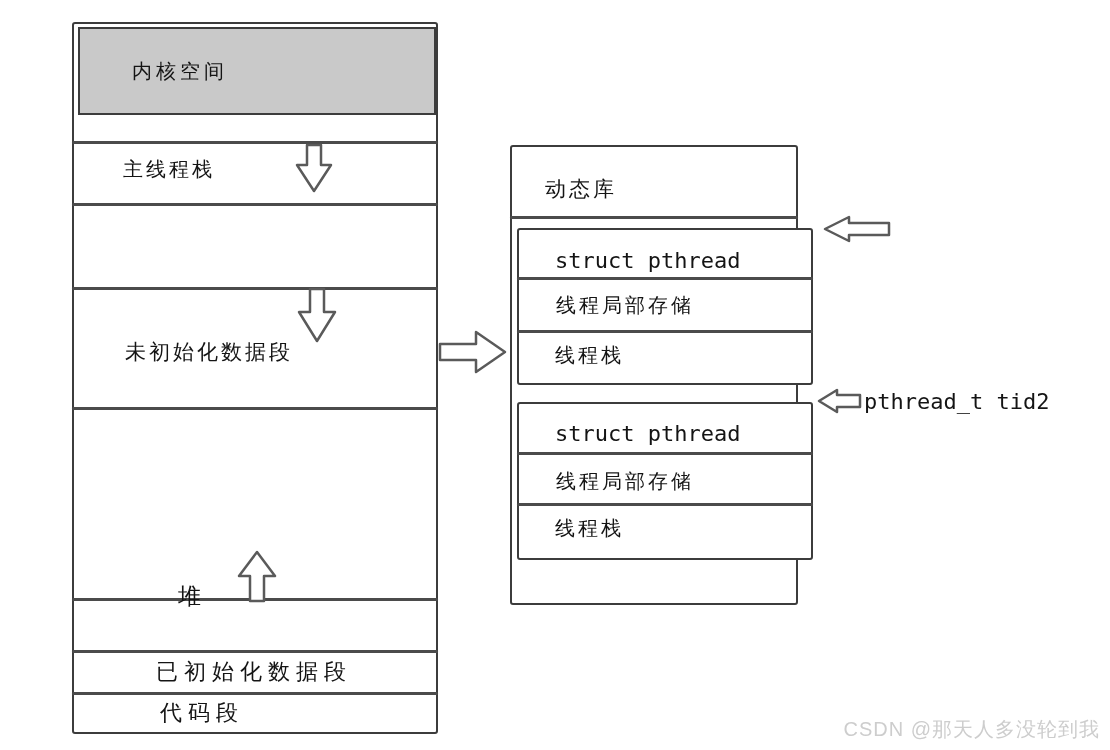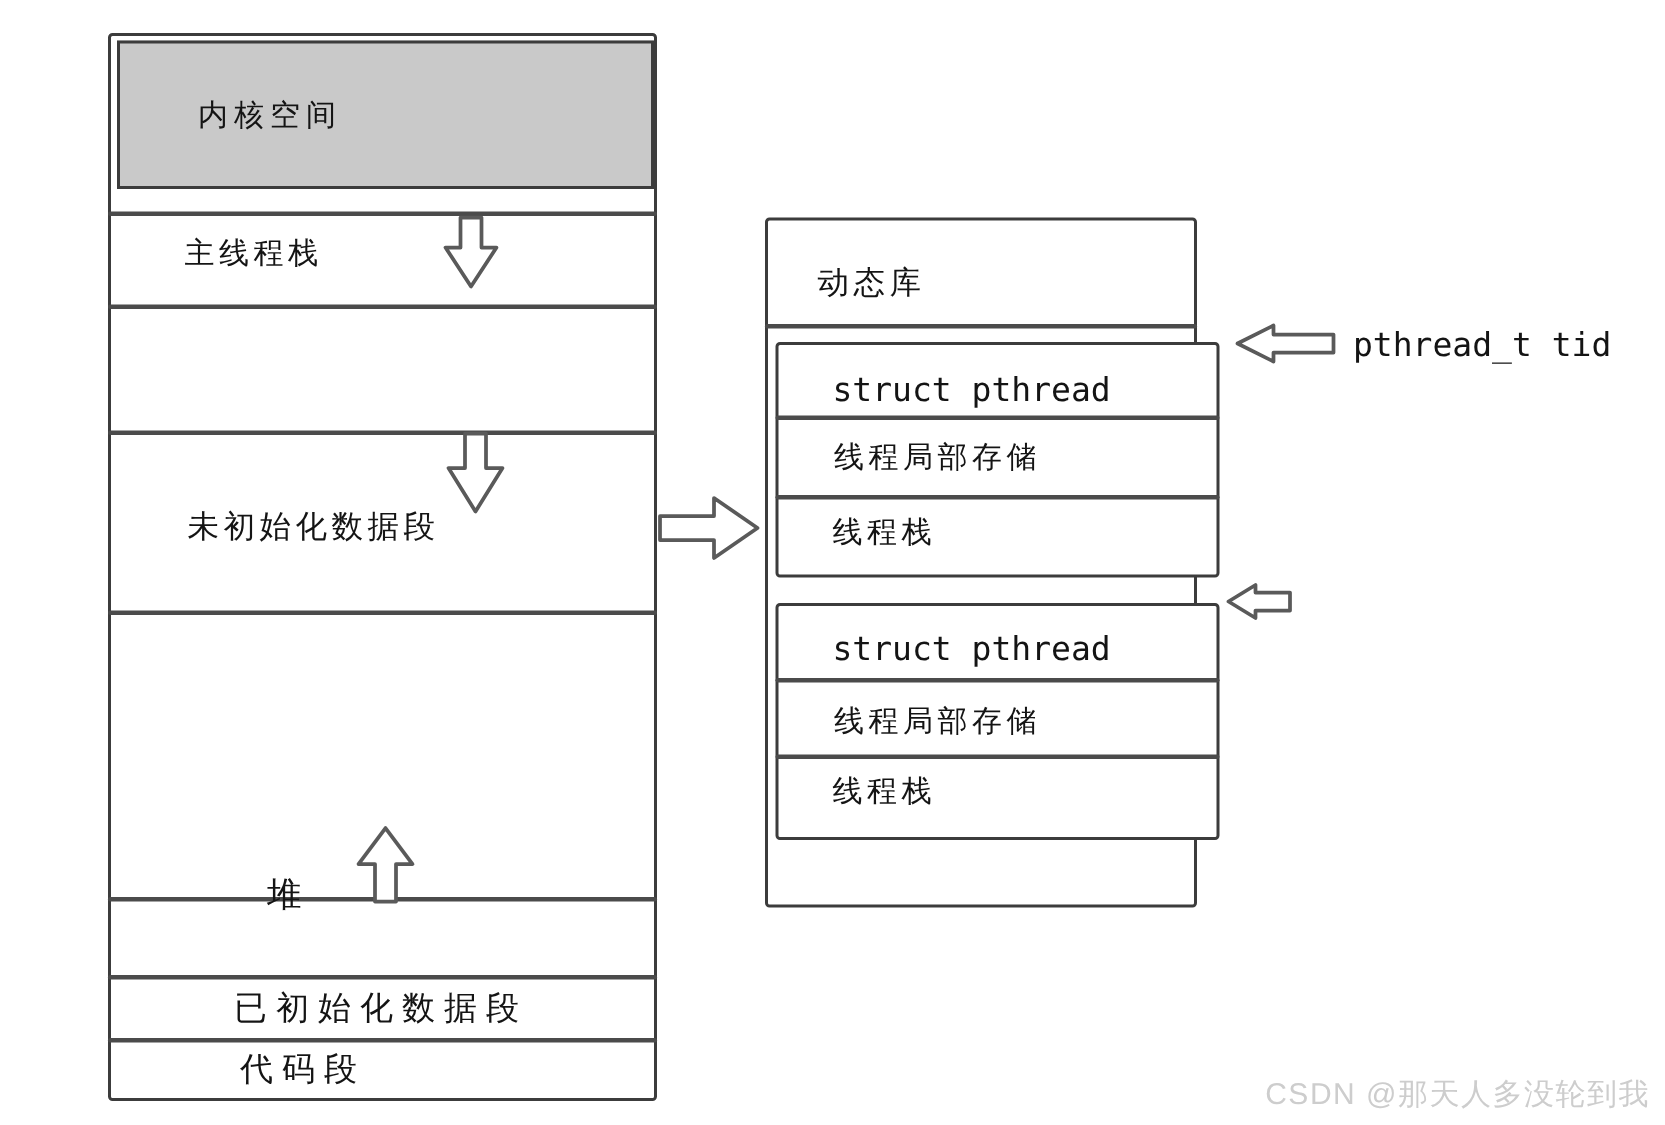--- a/index.html
+++ b/index.html
@@ -9,21 +9,21 @@
   }
   .box{position:absolute;border:2px solid #3c3c3c;border-radius:3px;box-sizing:border-box;background:#ffffff;}
   .hline{position:absolute;left:-2px;right:-2px;height:3px;background:#4b4b4b;border-radius:2px;}
   .lbl{position:absolute;white-space:nowrap;line-height:1.25;}
   .cjk{font-size:20px;letter-spacing:3px;}
   .cjk-big{font-size:22px;letter-spacing:6px;}
   .mono{font-family:"DejaVu Sans Mono","Liberation Mono",monospace;letter-spacing:0;}
   .arrow{position:absolute;}
   .arrow polygon{fill:#ffffff;stroke:#5a5a5a;stroke-width:2.5;stroke-linejoin:round;}
   .kernel{
-    position:absolute;left:4px;right:0px;top:3px;height:99px;
+    position:absolute;left:4px;right:0px;top:3px;height:88px;
     background:#c9c9c9;border:2px solid #3c3c3c;box-sizing:border-box;
     display:flex;align-items:center;padding-left:52px;font-size:20px;letter-spacing:4px;
   }
   .watermark{position:absolute;top:716px;right:10px;font-size:20px;color:#cdcdcd;letter-spacing:1px;margin-left:28px;}
 </style>
 </head>
 <body>
 
 <div class="canvas">
 
@@ -79,21 +79,21 @@
       <div class="hline" style="top:99px;"></div>
       <div class="lbl mono" style="left:36px;top:16px;font-size:22px;">struct pthread</div>
       <div class="lbl cjk" style="left:37px;top:65px;">线程局部存储</div>
       <div class="lbl cjk" style="left:36px;top:112px;">线程栈</div>
     </div>
   </div>
 
   <svg class="arrow" style="left:822px;top:214px;" width="70" height="30" viewBox="0 0 70 30">
     <polygon points="3,15 27,3 27,9 67,9 67,21 27,21 27,27"></polygon>
   </svg>
-  <div class="lbl mono" style="left:902px;top:217px;font-size:22px;">pthread_t tid</div>
 
   <svg class="arrow" style="left:816px;top:387px;" width="47" height="28" viewBox="0 0 47 28">
     <polygon points="3,14 21,3 21,8 44,8 44,20 21,20 21,25"></polygon>
   </svg>
+  <div class="lbl mono" style="left:864px;top:388px;font-size:22px;">pthread_t tid2</div>
 
   <div class="watermark">CSDN @那天人多没轮到我</div>
 
 </div>
 
 </body></html>

